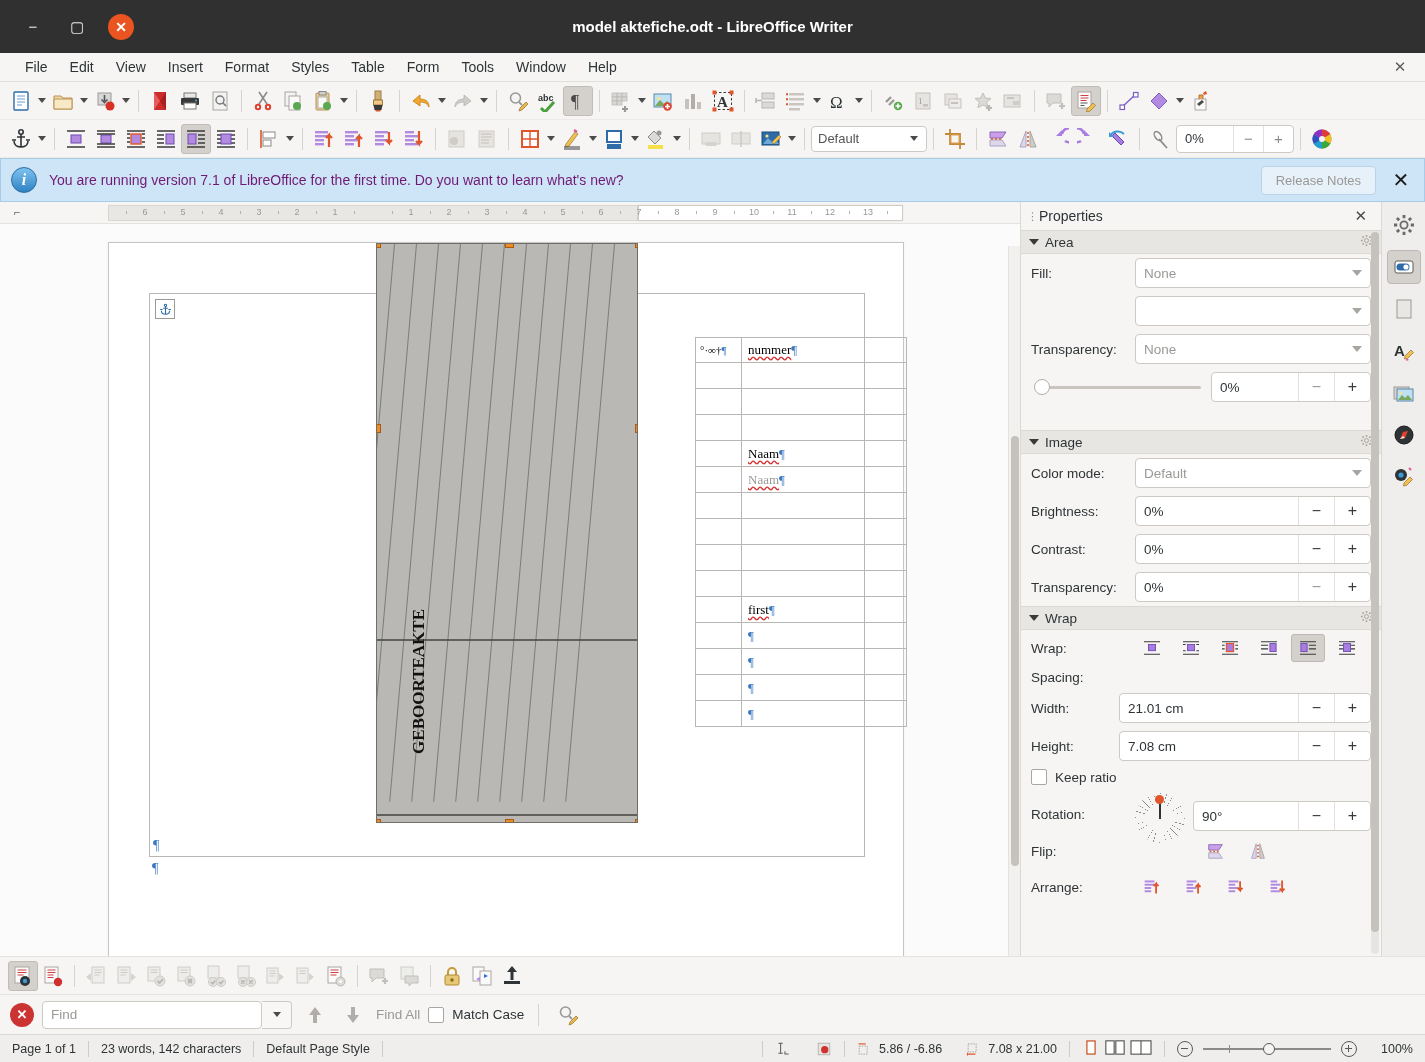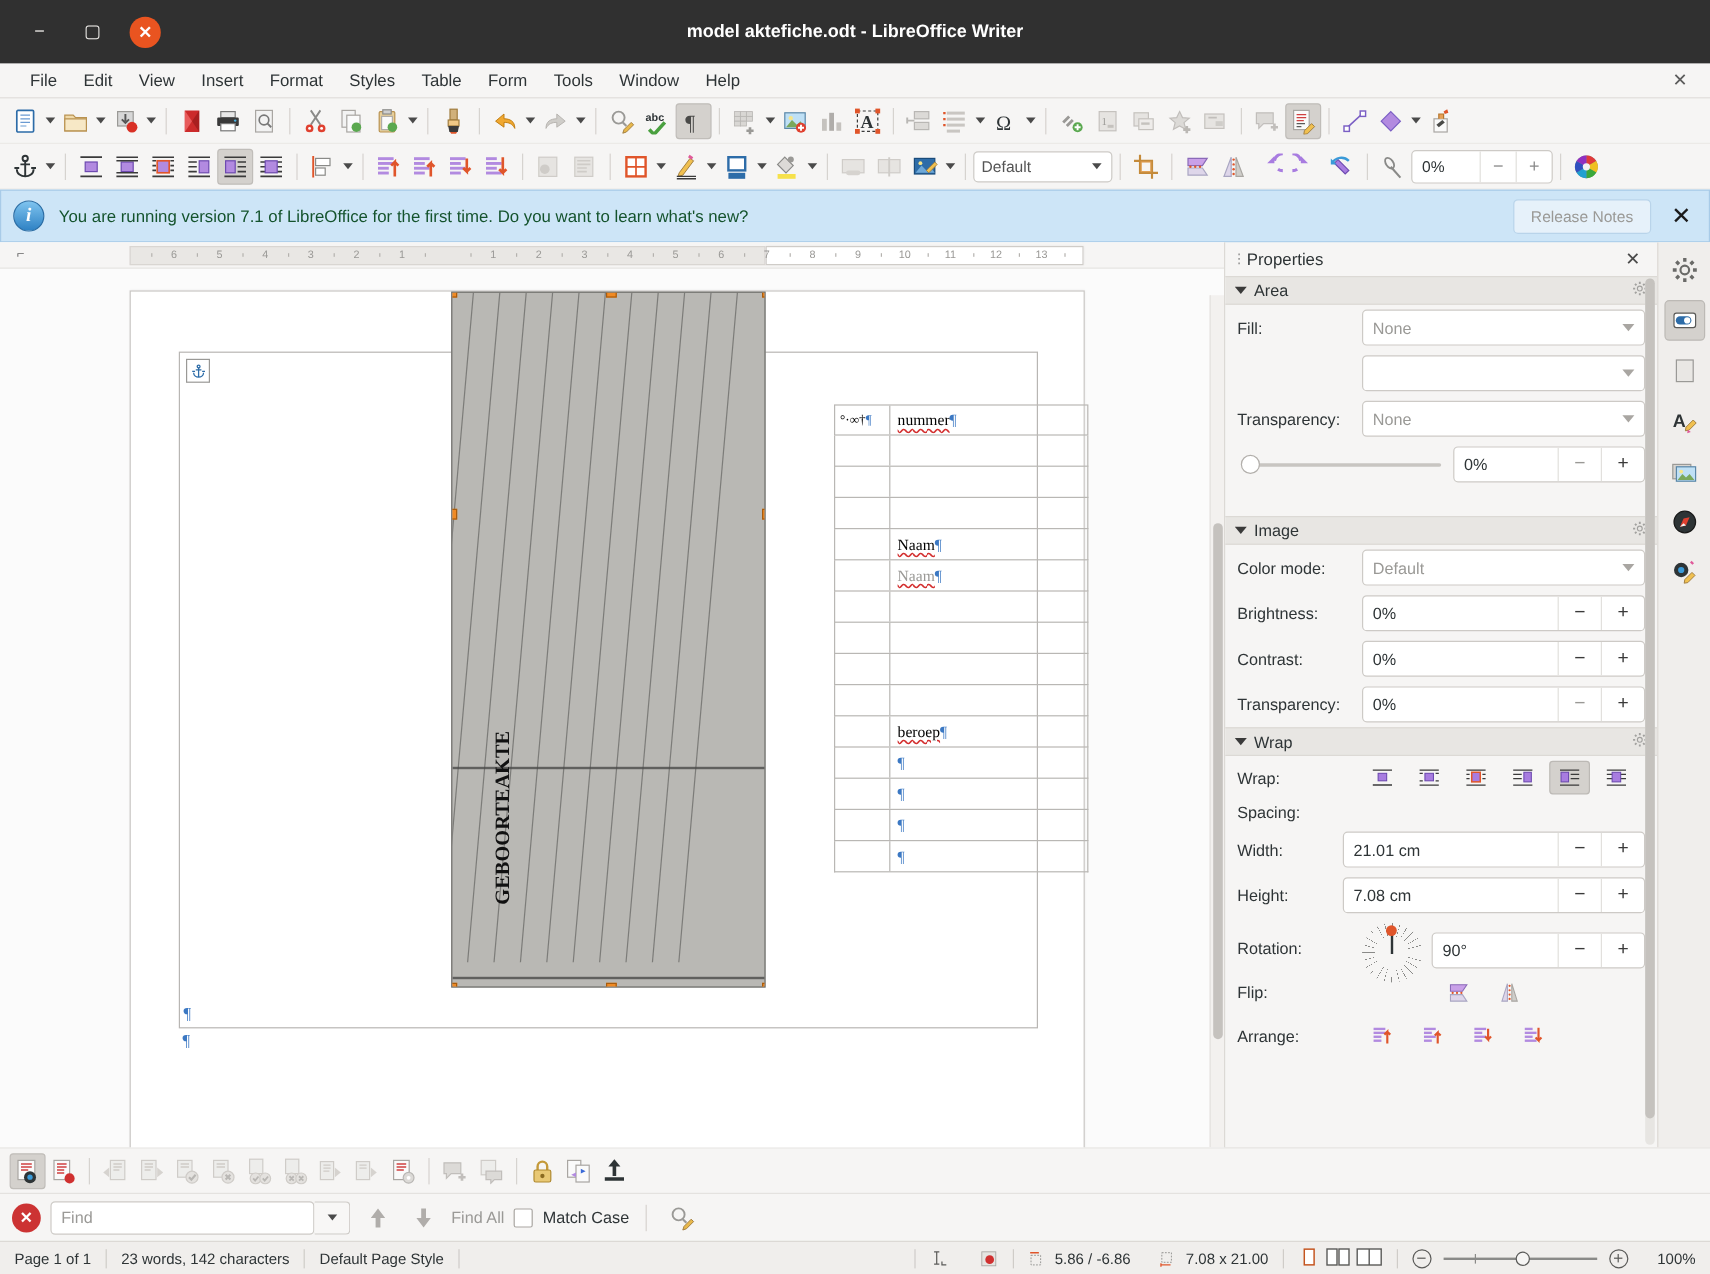--- a/index.html
+++ b/index.html
@@ -81,21 +81,21 @@
     height: 44px; background: #cde5f7; border: 1px solid #a8cbe8;
     display: flex; align-items: center; padding: 0 10px; gap: 12px; flex: none;
   }
   .infobar .info-icon {
     width: 26px; height: 26px; border-radius: 50%;
     background: linear-gradient(#7ec3ef,#2f82c4); color: #fff;
     display: flex; align-items: center; justify-content: center;
     font-style: italic; font-weight: bold; font-size: 16px;
     font-family: "Liberation Serif", serif; border: 1px solid #2a6ca3;
   }
-  .infobar .info-text { font-size: 14px; color: #14532d; flex: 1; }
+  .infobar .info-text { font-size: 14px; color: #701a75; flex: 1; }
   .infobar .rel-btn {
     padding: 6px 14px; font-size: 13px; color: #9a9996;
     background: #e6f1fa; border: 1px solid #b9d4ea; border-radius: 4px;
   }
   .infobar .ib-close { width: 26px; font-size: 20px; color: #1a1a1a; text-align: center; }
 
   
   .main { flex: 1; display: flex; min-height: 0; position: relative; }
   .doc-col { flex: 1; display: flex; flex-direction: column; min-width: 0; background: #fff; }
 
@@ -947,21 +947,21 @@
                   <div class="cellA"></div>
                   <div class="cellB"></div>
                 </div>
               <div class="trow">
                   <div class="cellA"></div>
                   <div class="cellB"></div>
                 </div>
               <div class="trow">
                 <div class="cellA"></div>
                 <div class="cellB">
-                    <span class="sq">beroep</span>
+                    <span class="sq">first</span>
                     <span class="pilcrow">¶</span>
                   </div>
               </div>
               <div class="trow">
                   <div class="cellA"></div>
                   <div class="cellB">
                     <span class="pilcrow">¶</span>
                   </div>
                 </div>
               <div class="trow">
@@ -1198,20 +1198,24 @@
               <span class="sb on">+</span>
             </div>
           </div>
           <div class="row">
             <span class="lbl">Height:</span>
             <div class="spin" style="margin-left:-16px">
               <span class="val">7.08 cm</span>
               <span class="sb on">−</span>
               <span class="sb on">+</span>
             </div>
+          </div>
+          <div class="chk-row">
+            <span class="chkbox"></span>
+            <span class="chk-lbl">Keep ratio</span>
           </div>
           <div class="row" style="align-items:flex-start">
             <span class="lbl" style="padding-top:14px">Rotation:</span>
             <div class="dial-wrap">
               <div class="dial"></div>
               <div class="dial-needle"></div>
               <div class="dial-dot"></div>
             </div>
             <div class="spin" style="margin-top:8px">
               <span class="val">90°</span>

